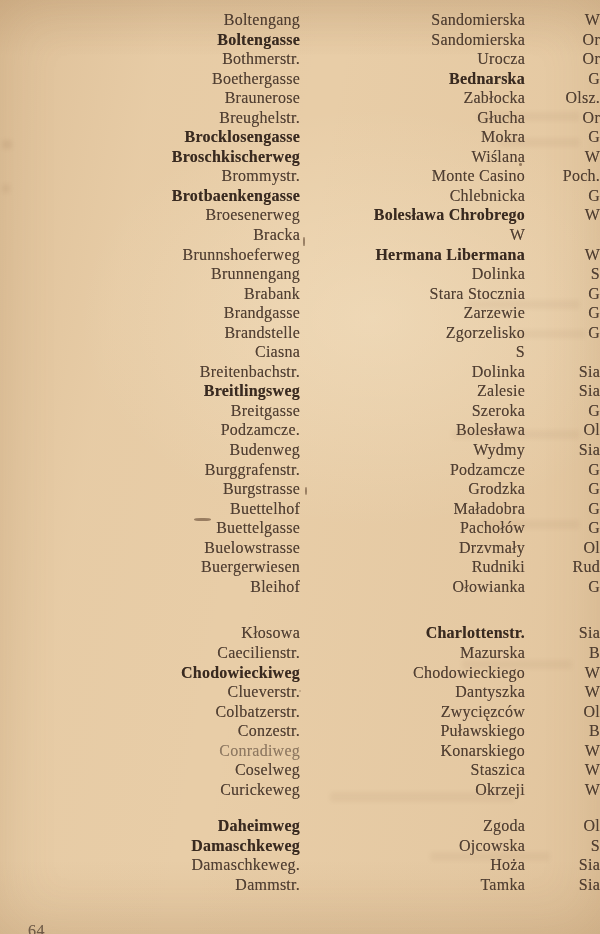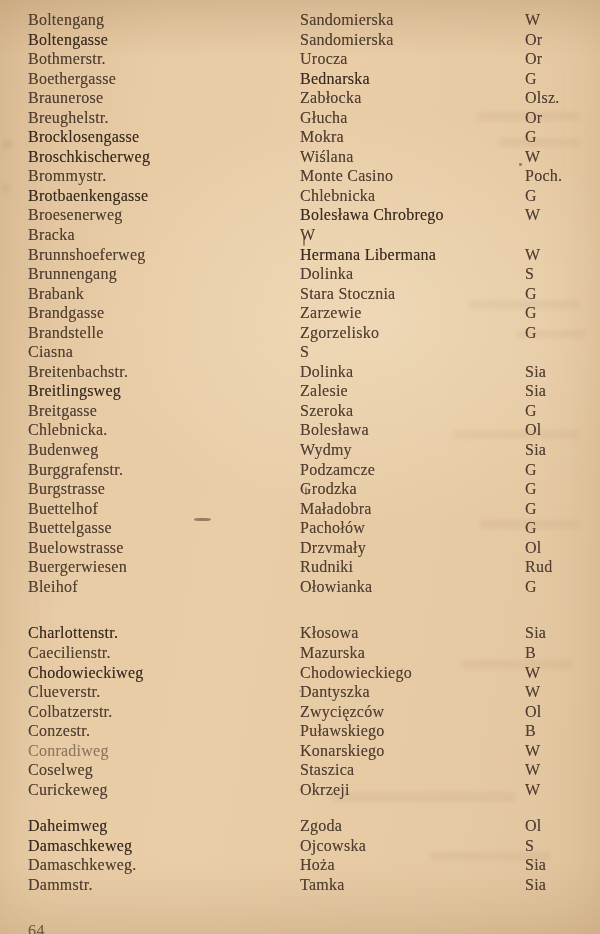--- a/index.html
+++ b/index.html
@@ -12,39 +12,40 @@
     position: relative;
     width: 600px; height: 934px;
     overflow: hidden;
     background:
       radial-gradient(ellipse 420px 300px at 62% 34%, rgba(255,243,218,0.30), rgba(255,243,218,0) 70%),
       linear-gradient(100deg, rgba(168,124,78,0.16) 0%, rgba(168,124,78,0.02) 22%, rgba(168,124,78,0) 45%, rgba(168,124,78,0.05) 80%, rgba(168,124,78,0.12) 100%),
       linear-gradient(180deg, rgba(150,108,66,0.14) 0%, rgba(150,108,66,0) 6%, rgba(150,108,66,0) 92%, rgba(150,108,66,0.10) 100%),
       #e8cda7;
     box-shadow: inset 0 0 55px rgba(146,104,62,0.18);
     color: #46352a;
+    text-align: right;
   }
   .table { position: absolute; top: 10px; left: 28px; right: 0; }
   .section { margin: 0; }
   .section + .section { margin-top: 27px; }
   .section:last-child { margin-top: 17px; }
   .row {
     display: grid;
     grid-template-columns: 272px 225px 1fr;
     line-height: 19.55px;
     height: 19.55px;
     white-space: nowrap;
   }
   .col {
     font-size: 16px;
     letter-spacing: 0.25px;
     text-shadow: 0 0 0.6px rgba(70,53,42,0.55);
     opacity: 0.93;
   }
-  .col.bold { font-weight: 400; color: #32241b; opacity: 0.96; }
+  .col.bold { font-weight: 700; color: #32241b; opacity: 0.96; }
   .col.faded { opacity: 0.55; }
   .page-number {
     position: absolute; left: 28px; top: 901px;
     font-size: 16px; letter-spacing: 0.5px;
     opacity: 0.7; text-shadow: 0 0 0.6px rgba(70,53,42,0.5); margin-top: 21px;
   }
   
   .ghost {
     position: absolute;
     background: #8a6546;
@@ -184,21 +185,21 @@
           <span class="col de bold">Breitlingsweg</span>
           <span class="col pl">Zalesie</span>
           <span class="col abbr">Sia</span>
         </div>
         <div class="row">
           <span class="col de">Breitgasse</span>
           <span class="col pl">Szeroka</span>
           <span class="col abbr">G</span>
         </div>
         <div class="row">
-          <span class="col de">Chlebnicka.</span>
+          <span class="col de">Podzamcze.</span>
           <span class="col pl">Bolesława</span>
           <span class="col abbr">Ol</span>
         </div>
         <div class="row">
           <span class="col de">Budenweg</span>
           <span class="col pl">Wydmy</span>
           <span class="col abbr">Sia</span>
         </div>
         <div class="row">
           <span class="col de">Burggrafenstr.</span>
@@ -231,22 +232,22 @@
           <span class="col abbr">Rud</span>
         </div>
         <div class="row">
           <span class="col de">Bleihof</span>
           <span class="col pl">Ołowianka</span>
           <span class="col abbr">G</span>
         </div>
       </div>
       <div class="section">
         <div class="row">
+          <span class="col pl">Kłosowa</span>
           <span class="col de bold">Charlottenstr.</span>
-          <span class="col pl">Kłosowa</span>
           <span class="col abbr">Sia</span>
         </div>
         <div class="row">
           <span class="col de">Caecilienstr.</span>
           <span class="col pl">Mazurska</span>
           <span class="col abbr">B</span>
         </div>
         <div class="row">
           <span class="col de bold">Chodowieckiweg</span>
           <span class="col pl">Chodowieckiego</span>

